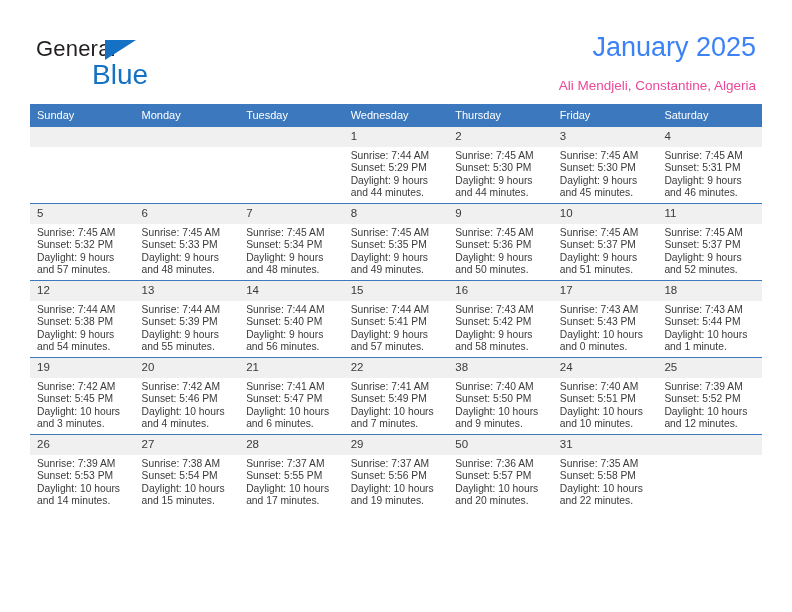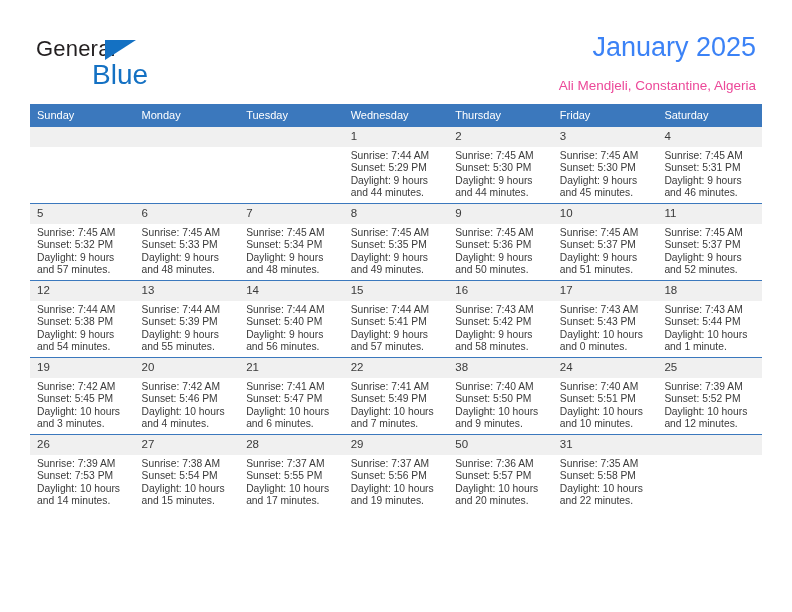--- a/index.html
+++ b/index.html
@@ -417,21 +417,21 @@
                 <div>Daylight: 10 hours</div>
                 <div>and 12 minutes.</div>
               </div>
             </td>
           </tr>
           <tr class="week-row">
             <td class="daycell">
               <span class="daynum">26</span>
               <div class="details">
                 <div>Sunrise: 7:39 AM</div>
-                <div>Sunset: 7:53 PM</div>
+                <div>Sunset: 5:53 PM</div>
                 <div>Daylight: 10 hours</div>
                 <div>and 14 minutes.</div>
               </div>
             </td>
             <td class="daycell">
               <span class="daynum">27</span>
               <div class="details">
                 <div>Sunrise: 7:38 AM</div>
                 <div>Sunset: 5:54 PM</div>
                 <div>Daylight: 10 hours</div>

